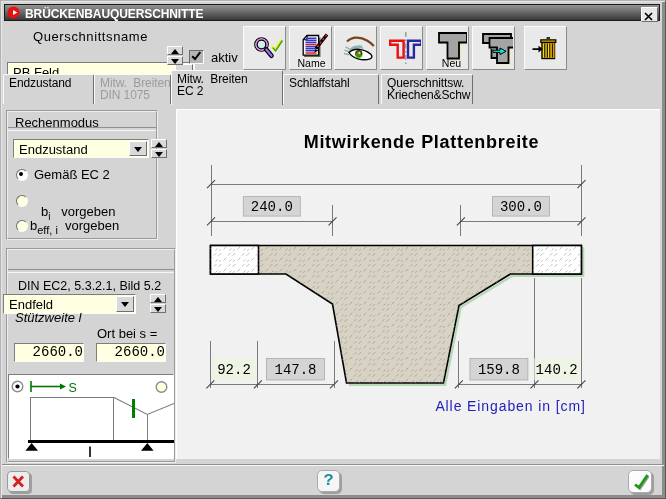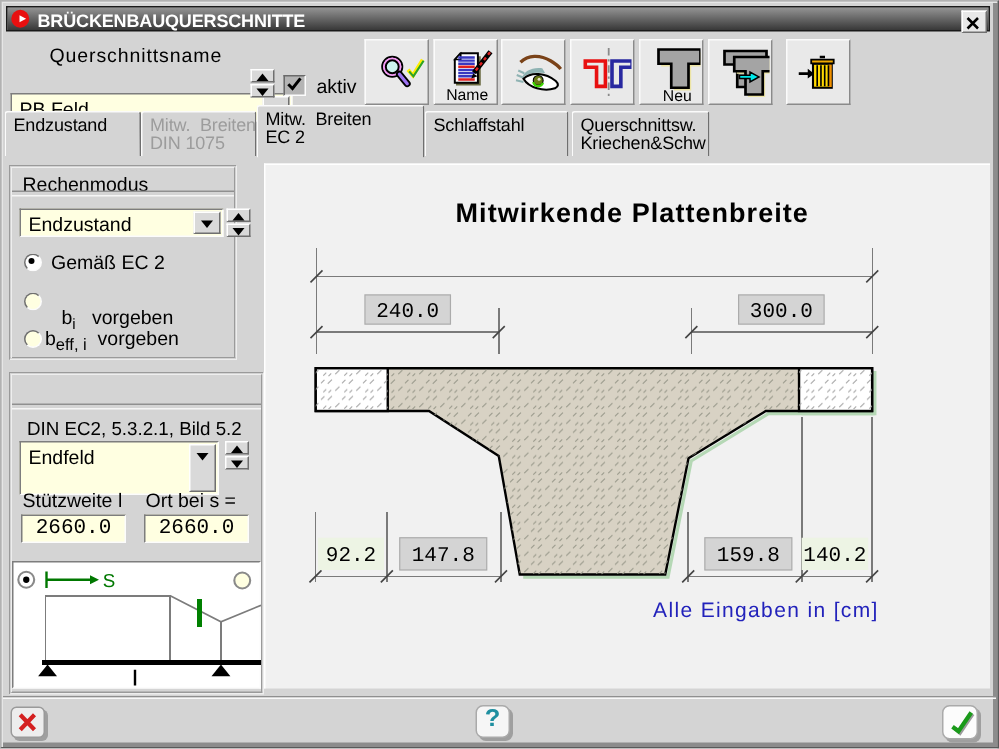--- a/index.html
+++ b/index.html
@@ -34,21 +34,21 @@
  font-size:12px;line-height:12.5px;padding:1.5px 0 0 5px;color:#000;letter-spacing:-0.1px;white-space:nowrap;overflow:hidden;}
 .group{position:absolute;border:2px groove #eeeeee;box-sizing:border-box;}
 .gtitle{position:absolute;left:7px;top:3px;font-size:13px;}
 .gline{position:absolute;left:0px;right:0px;height:2px;border-top:1px solid #8f8f8f;border-bottom:1px solid #f5f5f5;}
 .radio{position:absolute;width:12px;height:12px;border-radius:50%;box-sizing:border-box;
  border-top:1.6px solid #6f6f6f;border-left:1.6px solid #6f6f6f;border-bottom:1.6px solid #fcfcfc;border-right:1.6px solid #fcfcfc;background:#ffffe1;}
 .radio.sel{background:#fff;}
 .radio.sel:after{content:"";position:absolute;left:2.4px;top:2.4px;width:4px;height:4px;border-radius:50%;background:#000;}
 .field{position:absolute;background:#ffffe1;box-sizing:border-box;
  border-top:1.5px solid #7d7d7d;border-left:1.5px solid #7d7d7d;border-bottom:1.5px solid #fcfcfc;border-right:1.5px solid #fcfcfc;
- font-family:"Liberation Mono",monospace;font-size:14px;text-align:center;}
+ font-family:"Liberation Mono",monospace;font-size:14px;text-align:right;}
 </style>
 </head>
 <body>
 <div class="win"></div>
 
 <div class="titlebar">
   <svg class="abs" style="left:2px;top:1px" width="13" height="13" viewBox="0 0 13 13">
     <circle cx="6.5" cy="6.5" r="6" fill="#e81010"></circle>
     <path d="M2.6 6.5 h3.4 v-2.4 l4.4 2.4 -4.4 2.4 v-2.4 z" fill="#fff"></path>
   </svg>
@@ -246,29 +246,29 @@
 <div class="radio" style="left:16px;top:194.5px;"></div>
 <div class="lbl" style="left:30px;top:204px;margin-left:11px;">b<sub style="font-size:10px">i</sub>&nbsp;&nbsp; vorgeben</div>
 <div class="radio" style="left:16px;top:220px;"></div>
 <div class="lbl" style="left:30px;top:218px;">b<sub style="font-size:11px">eff, i</sub>&nbsp; vorgeben</div>
 
 <div class="group" style="left:6px;top:248px;width:170px;height:215px;">
   <div class="gtitle" style="top:4px;margin-top:40px;">System</div>
   <div class="gline" style="top:19px;"></div>
 </div>
 <div class="lbl" style="left:18px;top:279px;font-size:12.5px;">DIN EC2, 5.3.2.1, Bild 5.2</div>
-<div class="combo" style="left:13px;top:294px;width:133px;height:36px;">
+<div class="combo" style="left:3px;top:294px;width:133px;height:20px;">
   <div class="txt">Endfeld</div>
     <div class="drop"></div>
 </div>
 <div class="spin" style="left:150px;top:294px;">
   <div class="spinb up" style="top:0;"></div>
   <div class="spinb dn" style="top:10px;"></div>
 </div>
-<div class="lbl" style="left:15px;top:326px;">Stützweite l</div>
+<div class="lbl" style="left:15px;top:310px;font-style:italic;">Stützweite l</div>
 <div class="lbl" style="left:97px;top:326px;">Ort bei s =</div>
 <div class="field" style="left:14px;top:343px;width:70px;height:19px;line-height:17px;">2660.0</div>
 <div class="field" style="left:96px;top:343px;width:70px;height:19px;line-height:17px;">2660.0</div>
 
 <div class="abs" style="left:8px;top:374px;width:166px;height:85px;background:#fff;box-sizing:border-box;border-top:1.5px solid #7d7d7d;border-left:1.5px solid #7d7d7d;border-bottom:1.5px solid #fcfcfc;border-right:1.5px solid #fcfcfc;"></div>
 <svg class="abs" style="left:8px;top:374px;" width="166" height="85" viewBox="0 0 166 85" id="beam">
 
 <circle cx="9.5" cy="12.5" r="5.3" fill="#fff" stroke="#8a8a8a" stroke-width="1.4"></circle>
 <circle cx="9.5" cy="12.5" r="2.1" fill="#000"></circle>
 <circle cx="153.5" cy="13" r="5.3" fill="#ffffe1" stroke="#8a8a8a" stroke-width="1.4"></circle>

